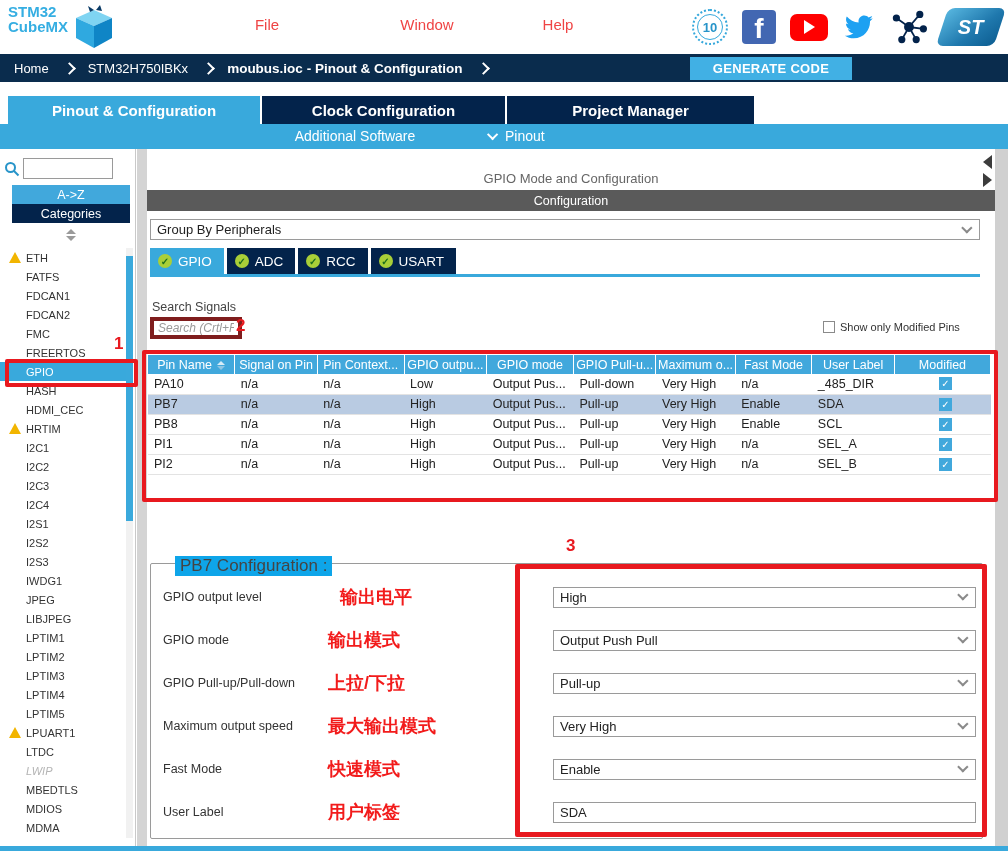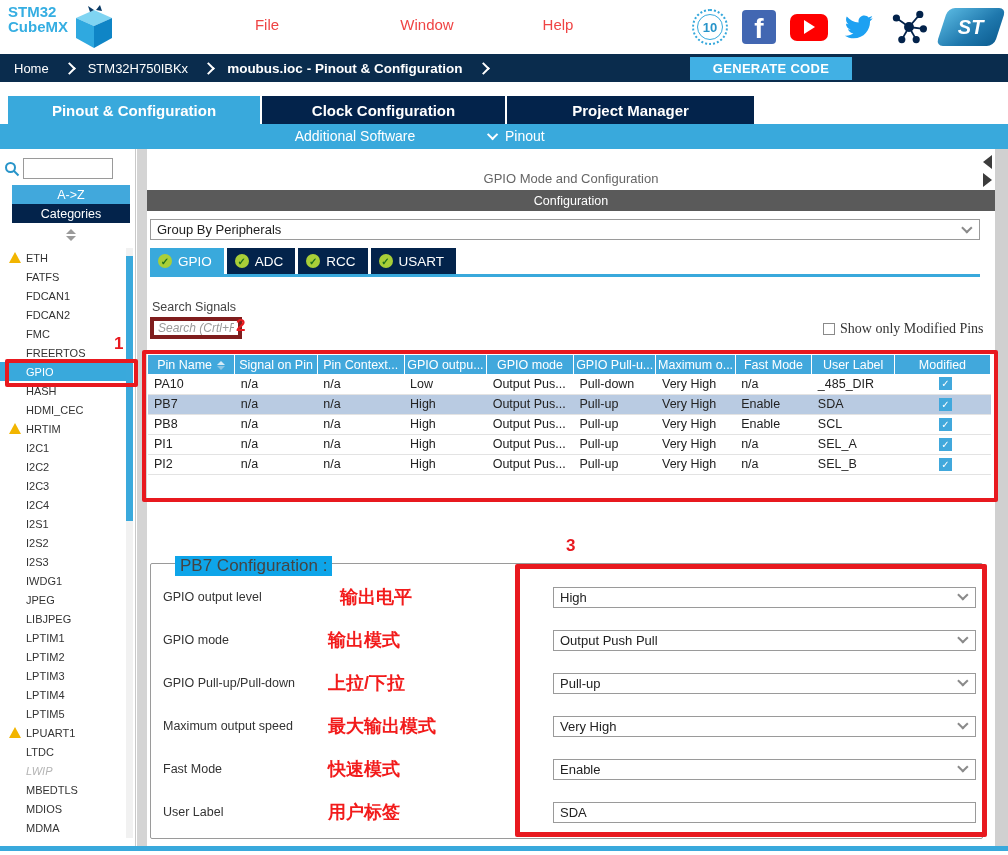--- a/index.html
+++ b/index.html
@@ -75,21 +75,21 @@
   .sel-chev { margin-left:auto; width:8px; height:8px; border-left:2px solid #8a8a8a; border-bottom:2px solid #8a8a8a; transform:rotate(-45deg) translateY(-3px); flex:none; }
   .ctx-tabs { position:absolute; left:3px; top:99px; display:flex; gap:3px; }
   .ctx-tab { height:26px; padding:0 12px 0 8px; background:#03234b; color:#fff; font-size:13.5px; display:flex; align-items:center; gap:6px; cursor:pointer; }
   .ctx-tab.active { background:#39a9dc; }
   .okcirc { width:14px; height:14px; border-radius:50%; background:#a9cf38; color:#1d6e1d; font-size:10px; font-weight:bold; display:flex; align-items:center; justify-content:center; flex:none; }
   .ctx-underline { position:absolute; left:3px; top:125px; width:830px; height:3px; background:#39a9dc; }
 
   .search-signals-label { position:absolute; left:5px; top:151px; font-size:12.5px; color:#444; }
   .signal-search { position:absolute; left:3px; top:168px; width:92px; height:22px; border:4px solid #7f1d1d; font-size:12px; font-style:italic; color:#666; padding:0 4px; font-family:"Liberation Sans",sans-serif; }
   .signal-search::placeholder { color:#9a9a9a; font-style:italic; }
-  .show-mod { position:absolute; left:676px; top:172px; display:flex; align-items:center; gap:5px; font-size:14px; color:#333; cursor:pointer;font-family:Liberation Serif, serif; }
+  .show-mod { position:absolute; left:676px; top:172px; display:flex; align-items:center; gap:5px; font-size:11px; color:#333; cursor:pointer; }
   .show-mod .box { width:12px; height:12px; border:1px solid #8a8a8a; background:#fff; flex:none; }
 
   table.pins { position:absolute; left:1px; top:206px; width:843px; border-collapse:collapse; table-layout:fixed; font-size:12.5px; }
   table.pins th { background:#41a8dc; color:#fff; font-weight:normal; height:19px; border-right:1px solid #fff; text-align:center; overflow:hidden; white-space:nowrap; }
   table.pins td { height:20px; border-bottom:1px solid #e3e3e3; padding:0 0 0 6px; color:#222; overflow:hidden; white-space:nowrap; background:#fff; }
   table.pins tr.selected td { background:#b9cbe2; }
   .sorticon { display:inline-flex; flex-direction:column; gap:1px; margin-left:5px; vertical-align:middle; }
   .sorticon i { width:0; height:0; border-left:4px solid transparent; border-right:4px solid transparent; }
   .sorticon .up { border-bottom:4px solid #d7ecf7; }
   .sorticon .dn { border-top:4px solid #8fc6e3; }

